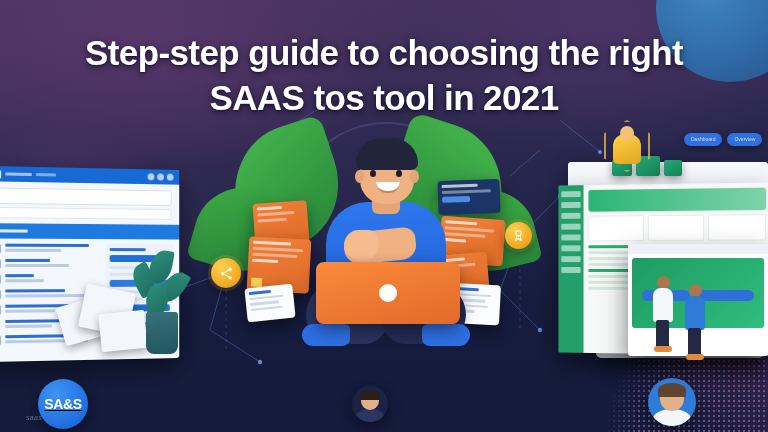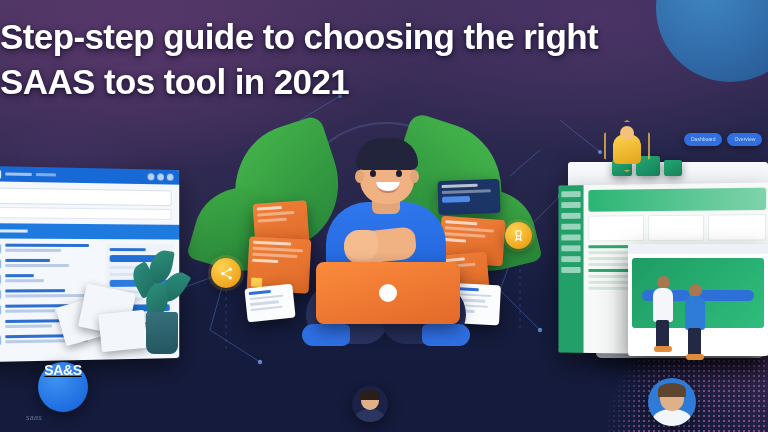--- a/index.html
+++ b/index.html
@@ -39,22 +39,22 @@
     -webkit-mask-image:radial-gradient(circle at 100% 100%, #000 0 62%, transparent 78%);
             mask-image:radial-gradient(circle at 100% 100%, #000 0 62%, transparent 78%);
   }
   .bg-glow-l {
     position:absolute; left:-70px; top:120px; width:260px; height:260px; border-radius:50%;
     background:radial-gradient(circle, rgba(108,72,150,.42), rgba(108,72,150,0) 70%);
   }
 
   
   .title-wrap {
-    position:absolute; left:0; right:0; top:14px;
-    z-index:40;
+    position:absolute; left:0; right:0; top:30px;
+    text-align:center; z-index:40;
   }
   .title-line {
     display:block;
     color:#ffffff;
     font-weight:bold;
     font-size:35px;
     line-height:45px;
     letter-spacing:-.6px;
     text-shadow:0 2px 7px rgba(8,6,30,.66), 0 1px 2px rgba(8,6,30,.5);
     white-space:nowrap;
@@ -252,23 +252,23 @@
   .fig2 { position:absolute; z-index:30; }
   .f-white { left:652px; top:276px; width:22px; height:78px; }
   .f-blue  { left:684px; top:284px; width:22px; height:70px; }
   .fh { position:absolute; left:50%; top:0; width:13px; height:13px; margin-left:-6.5px; border-radius:50%; background:#a9764f; }
   .fb2 { position:absolute; left:1px; top:12px; width:20px; height:34px; border-radius:8px 8px 3px 3px; }
   .fl { position:absolute; left:4px; top:44px; width:13px; height:28px; background:#232845; border-radius:2px; }
   .fshoe { position:absolute; left:2px; top:70px; width:18px; height:6px; background:#e08a3a; border-radius:3px; }
 
   
   .logo-badge {
-    position:absolute; left:38px; top:362px; width:50px; height:50px; border-radius:50%;
+    position:absolute; left:38px; top:379px; width:50px; height:50px; border-radius:50%;
     background:radial-gradient(circle at 36% 30%, #3f93f2, #1f6fe0 70%, #175ec6 100%);
-    display:flex; align-items:flex-start; justify-content:center; z-index:40;
+    display:flex; align-items:center; justify-content:center; z-index:40;
     box-shadow:0 4px 14px rgba(0,0,0,.45);
     text-decoration:underline;
   }
   .logo-badge span { color:#fff; font-weight:bold; font-size:14px; letter-spacing:-.4px; filter:blur(.25px); }
   .avatar {
     position:absolute; border-radius:50%; overflow:hidden; z-index:40;
     box-shadow:0 4px 14px rgba(0,0,0,.45);
   }
   .av-center { left:352px; top:386px; width:36px; height:36px; background:#1b2246; }
   .av-right  { left:648px; top:378px; width:48px; height:48px; background:#2f7bd8; }

